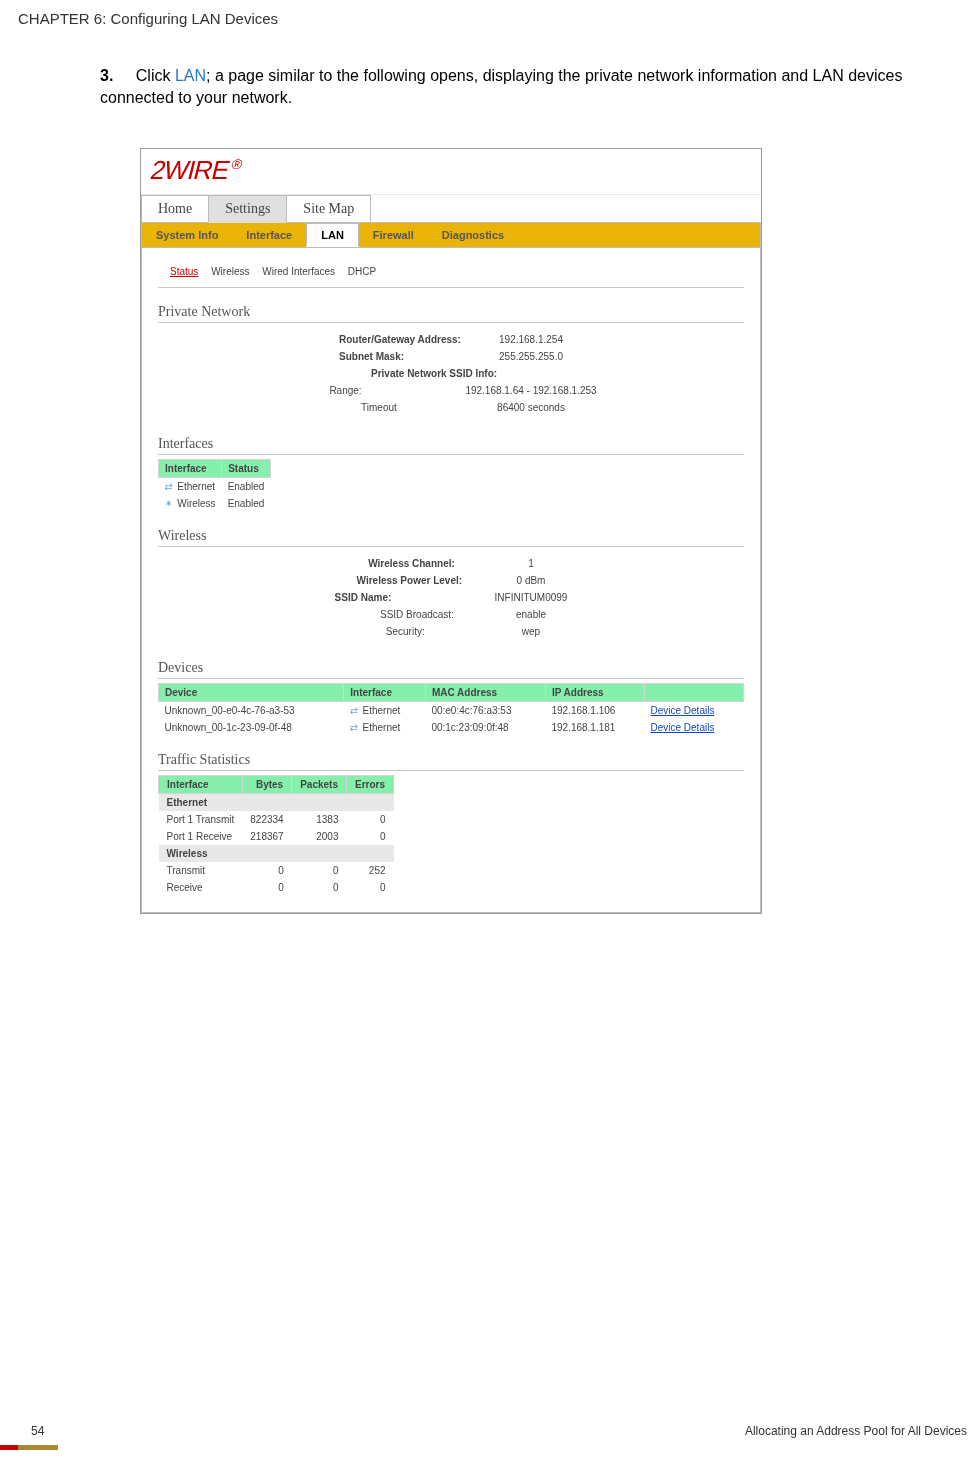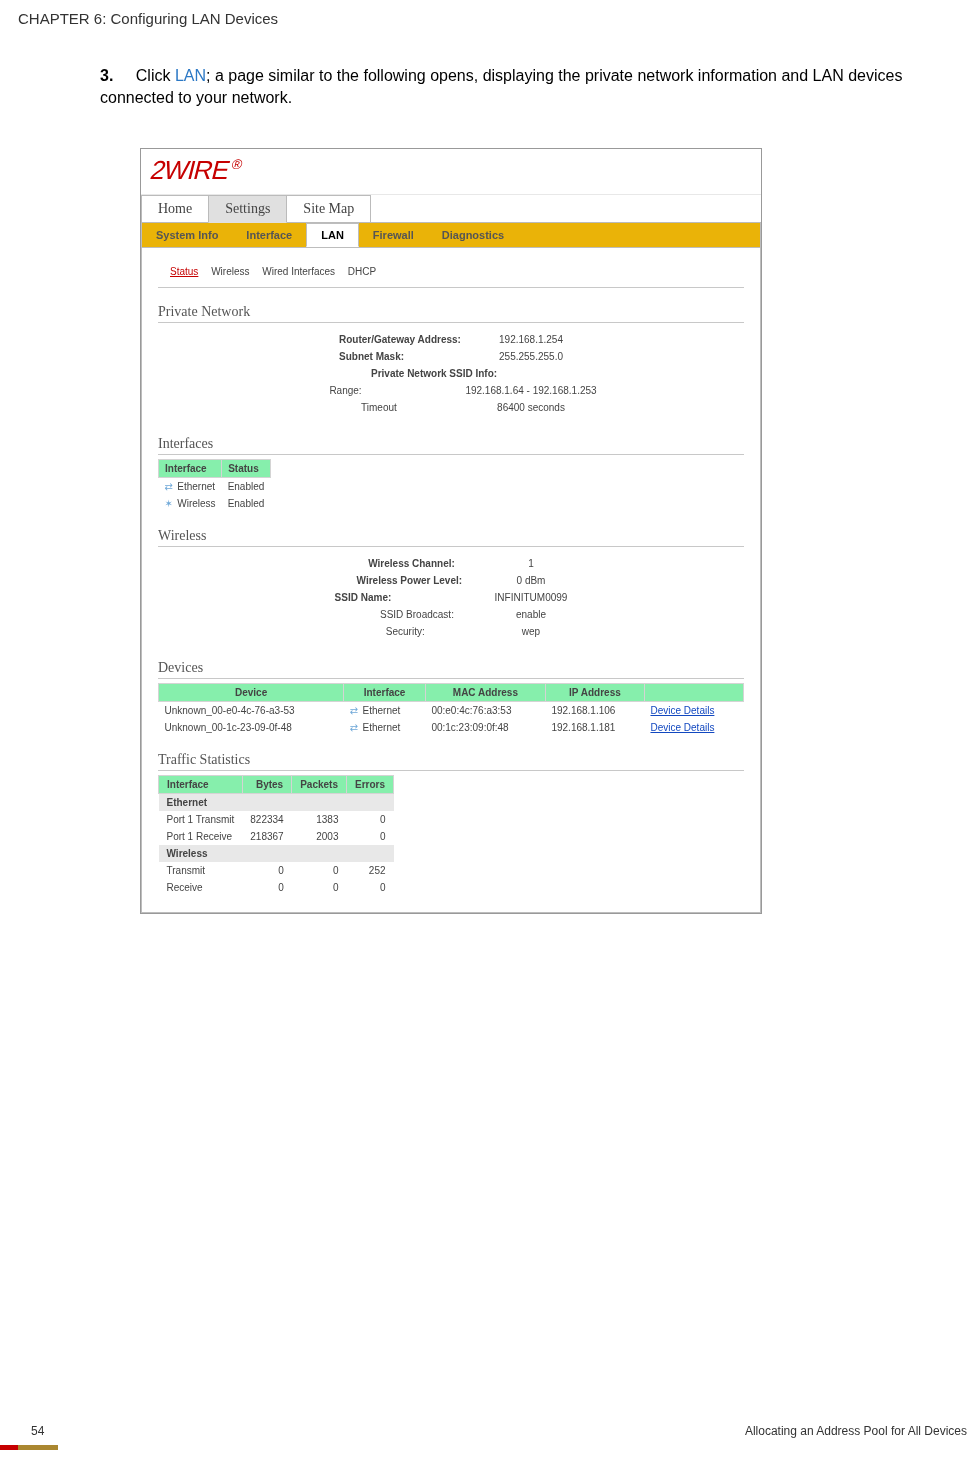--- a/index.html
+++ b/index.html
@@ -151,21 +151,21 @@
     font-weight: bold;
     padding: 3px 6px;
     text-align: left;
     border: 1px solid #d4d4d4;
   }
   .tbl td {
     padding: 3px 6px;
     margin-top: 44px;
   }
   .wide-tbl th {
-    text-align: center;
+    text-align: left;
   }
   .dev-link {
     color: #1248c0;
     text-decoration: underline;
   }
   .traf th, .traf td {
     text-align: right;
     padding: 3px 8px;
   }
   .traf th:first-child, .traf td:first-child {

